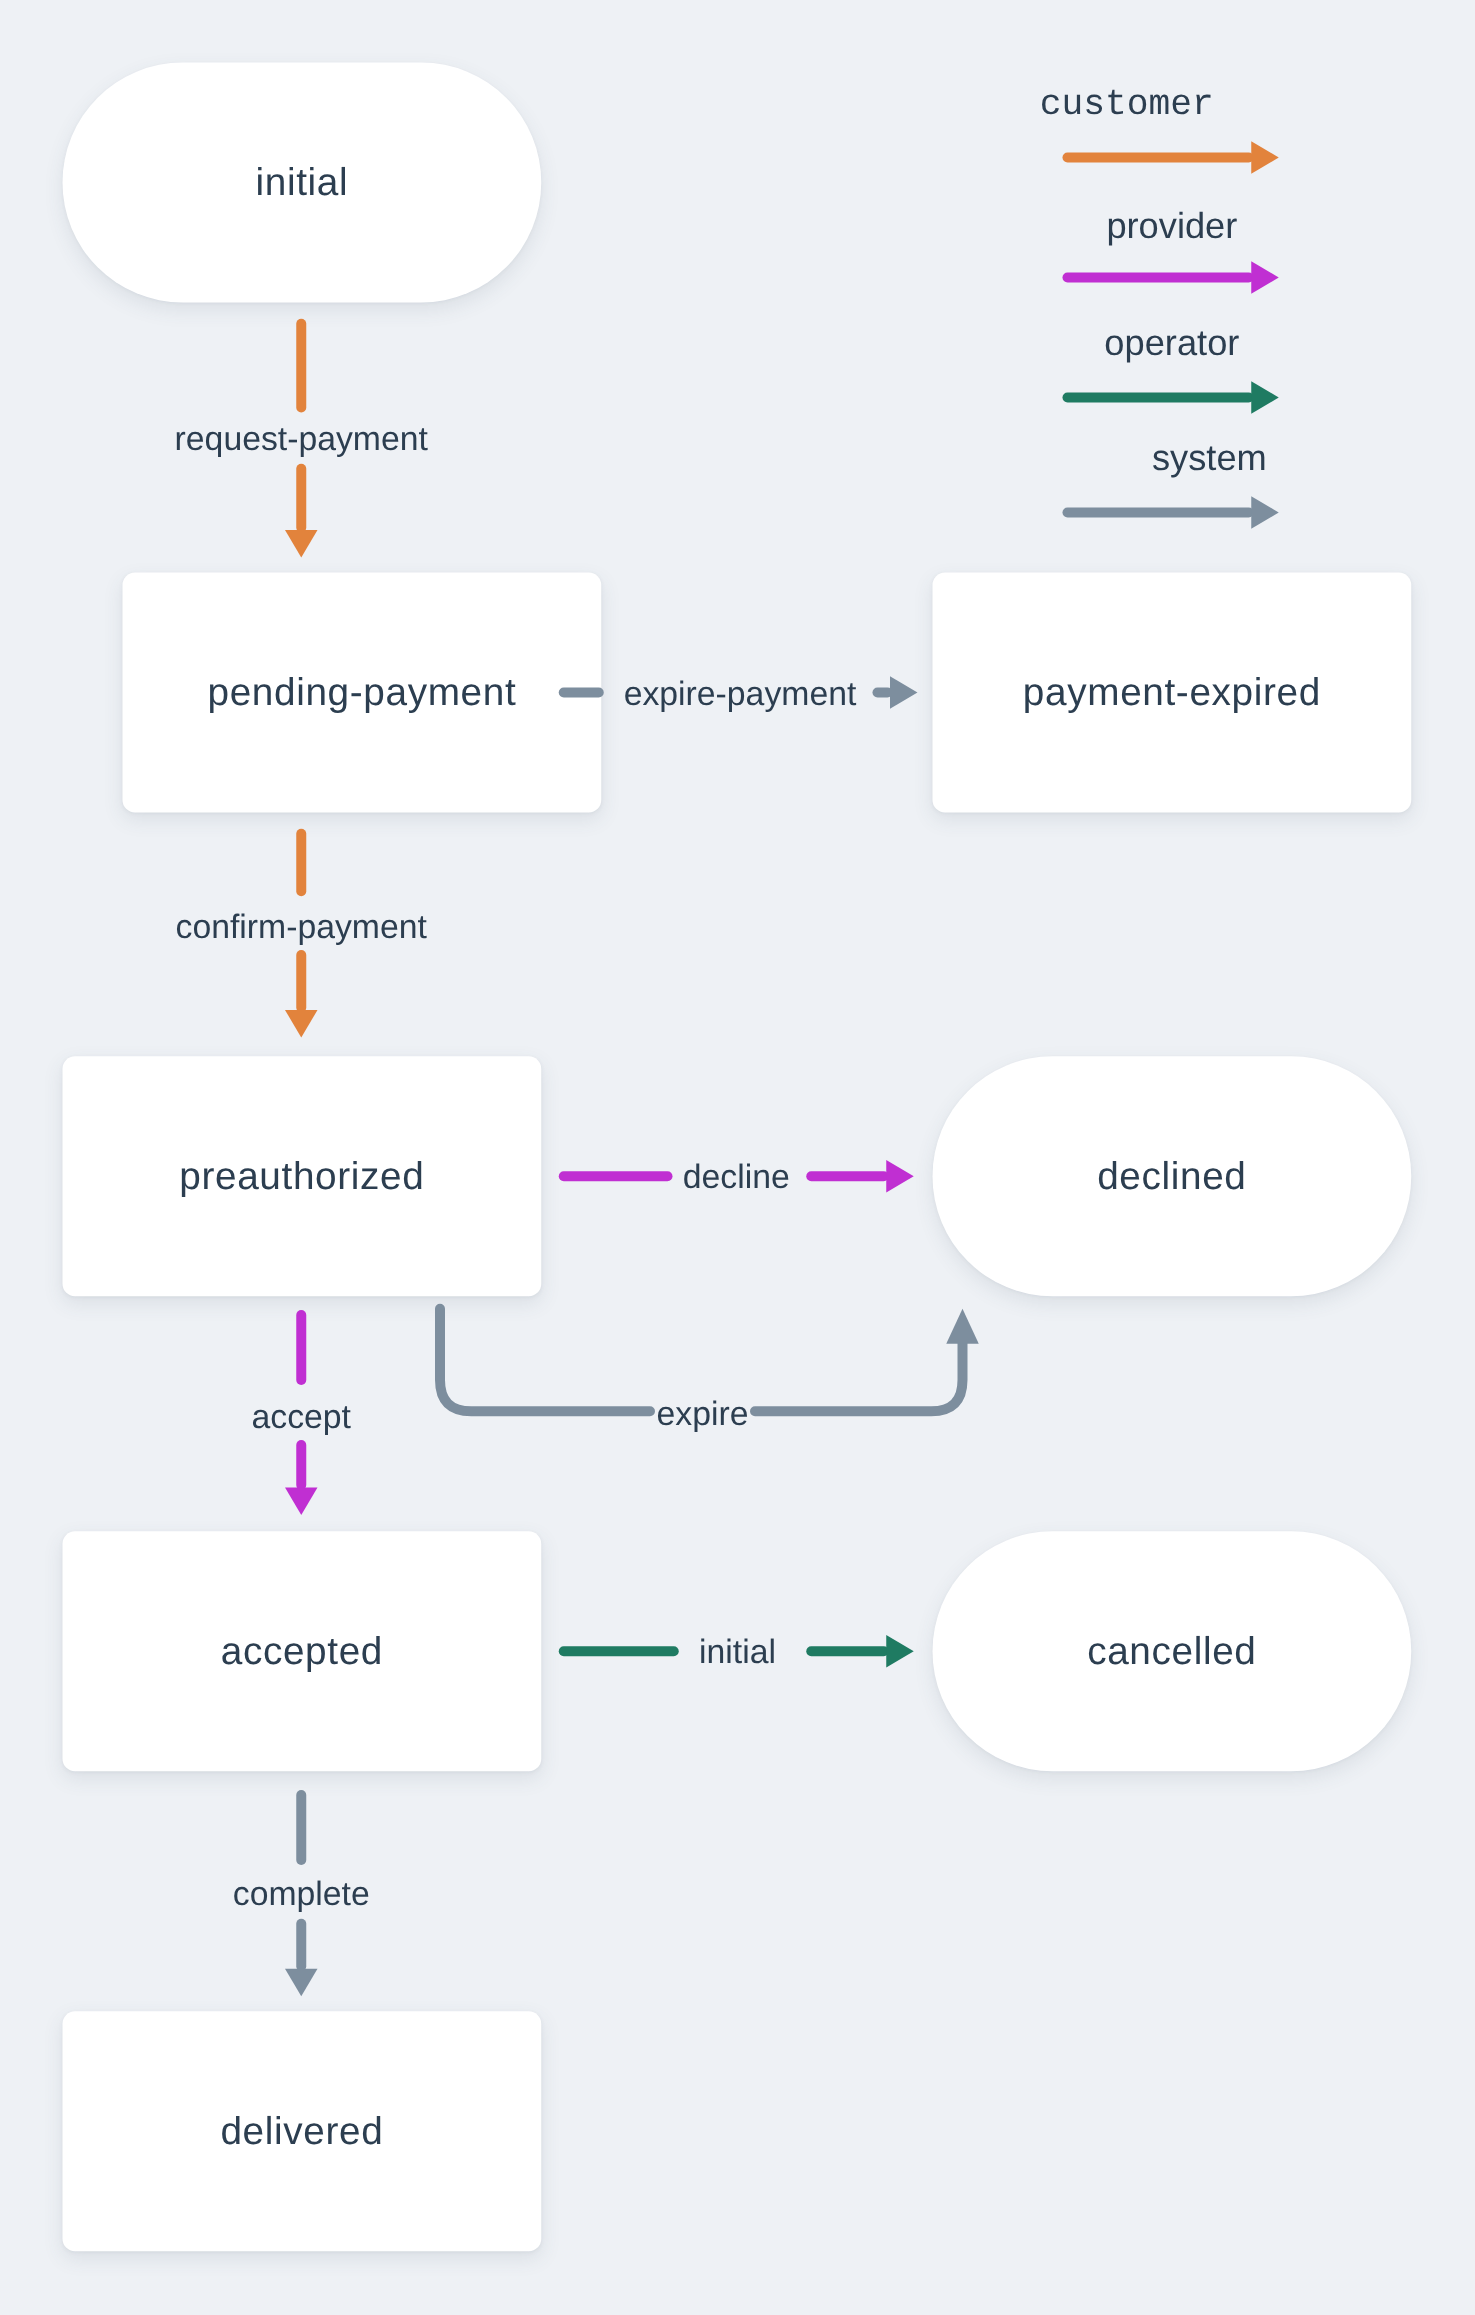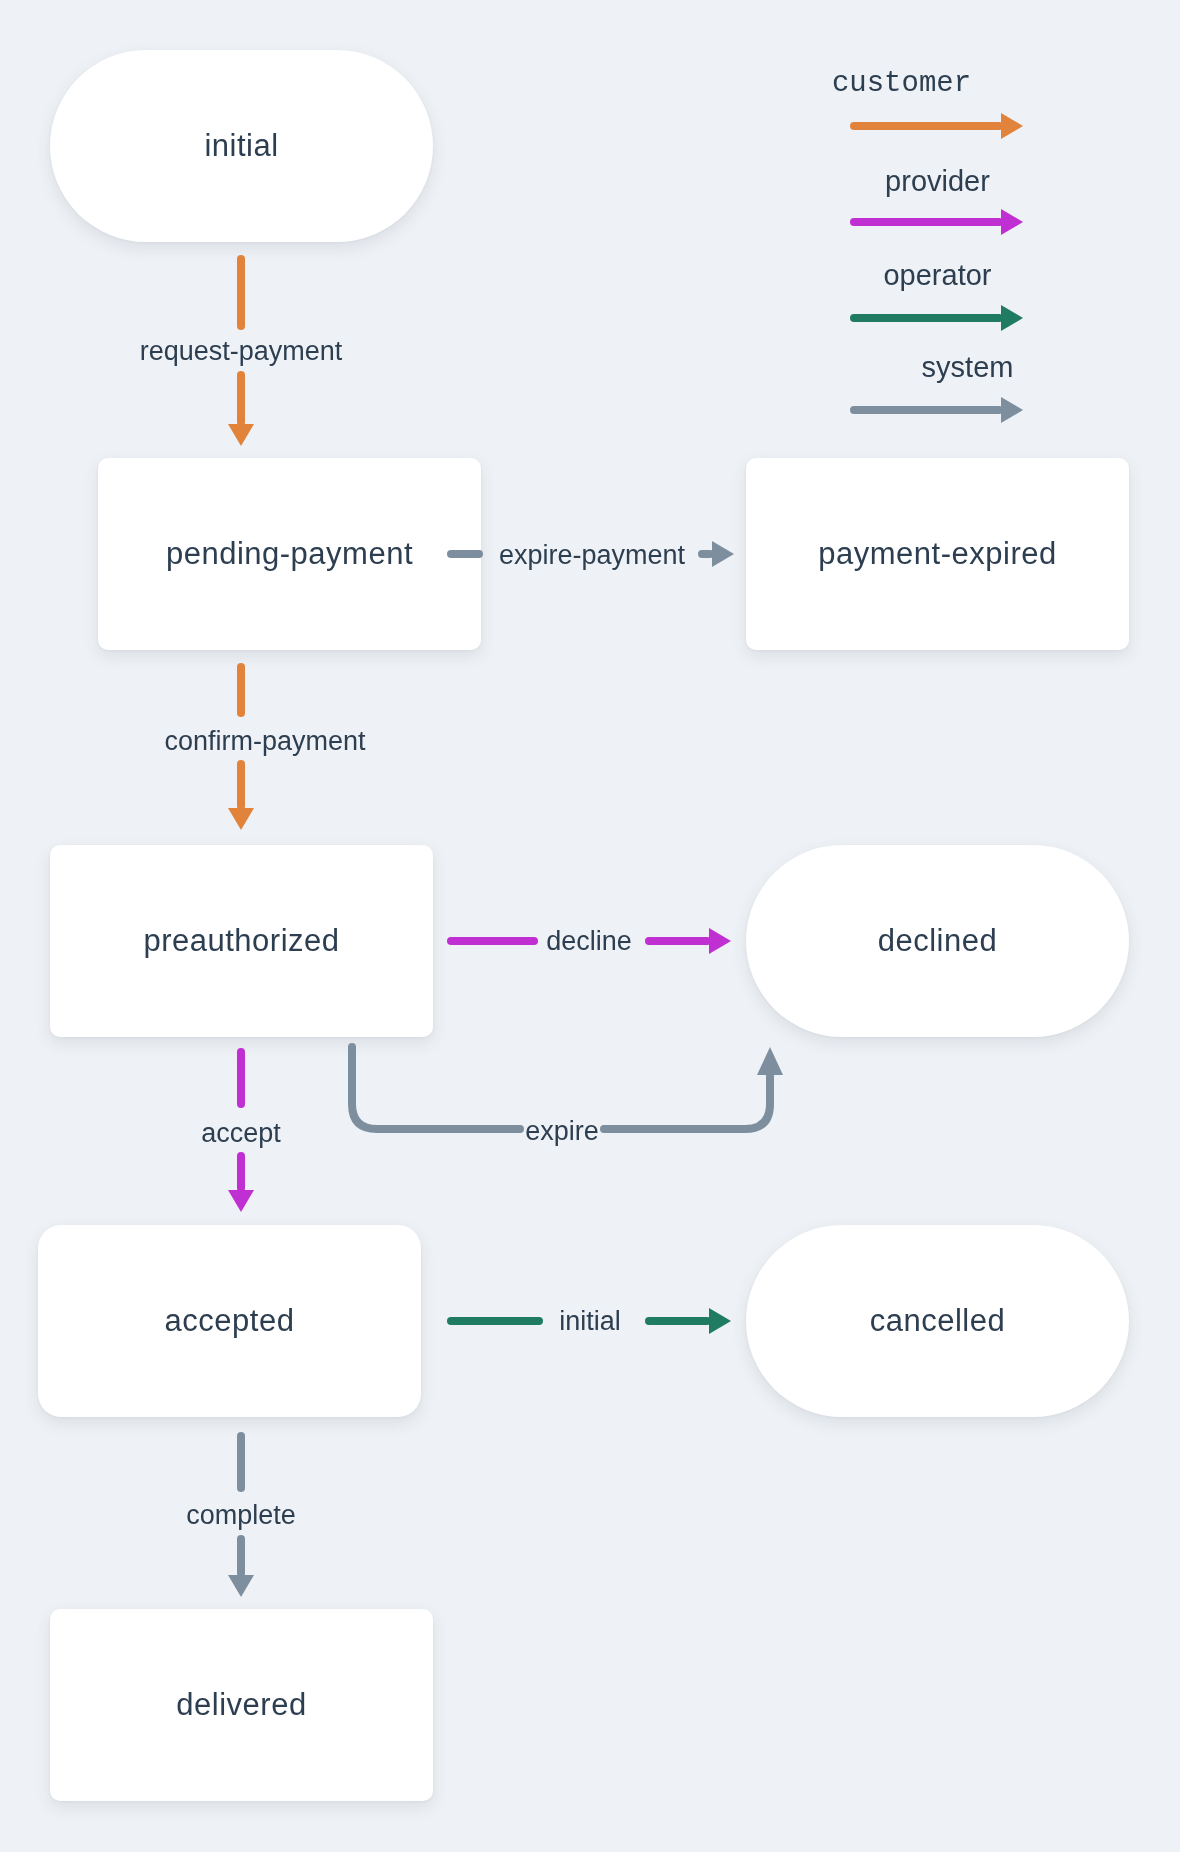--- a/index.html
+++ b/index.html
@@ -48,42 +48,42 @@
   </div>
   <div class="node" style="left:746px;top:458px;">
     <span>payment-expired</span>
   </div>
   <div class="node pill" style="left:746px;top:845px;">
     <span>declined</span>
   </div>
   <div class="node" style="left:50px;top:845px;">
     <span>preauthorized</span>
   </div>
-  <div class="node" style="left:38px;top:1225px;border-radius:23px;">
+  <div class="node" style="left:50px;top:1225px;">
     <span>accepted</span>
   </div>
   <div class="node pill" style="left:746px;top:1225px;">
     <span>cancelled</span>
   </div>
   <div class="node" style="left:50px;top:1609px;">
     <span>delivered</span>
   </div>
 
   <div class="shaft-v role-customer" style="left:237px;top:255px;height:75px;"></div>
   <div class="tlabel" style="left:0;width:482px;top:337px;">request-payment</div>
   <div class="shaft-v role-customer" style="left:237px;top:371px;height:55px;"></div>
   <div class="head-down role-customer" style="left:228px;top:424px;"></div>
 
   <div class="shaft-h role-system" style="left:447px;top:550px;width:36px;"></div>
   <div class="tlabel" style="left:487px;width:210px;top:541px;">expire-payment</div>
   <div class="shaft-h role-system" style="left:698px;top:550px;width:16px;"></div>
   <div class="head-right role-system" style="left:712px;top:541px;"></div>
 
   <div class="shaft-v role-customer" style="left:237px;top:663px;height:54px;"></div>
-  <div class="tlabel" style="left:0;width:482px;top:727px;padding-left:24px;">confirm-payment</div>
+  <div class="tlabel" style="left:0;width:482px;top:727px;">confirm-payment</div>
   <div class="shaft-v role-customer" style="left:237px;top:760px;height:50px;"></div>
   <div class="head-down role-customer" style="left:228px;top:808px;"></div>
 
   <div class="shaft-h role-provider" style="left:447px;top:937px;width:91px;"></div>
   <div class="tlabel" style="left:539px;width:100px;top:927px;">decline</div>
   <div class="shaft-h role-provider" style="left:645px;top:937px;width:66px;"></div>
   <div class="head-right role-provider" style="left:709px;top:928px;"></div>
 
   <div class="shaft-v role-provider" style="left:237px;top:1048px;height:60px;"></div>
   <div class="tlabel" style="left:0;width:482px;top:1119px;">accept</div>

